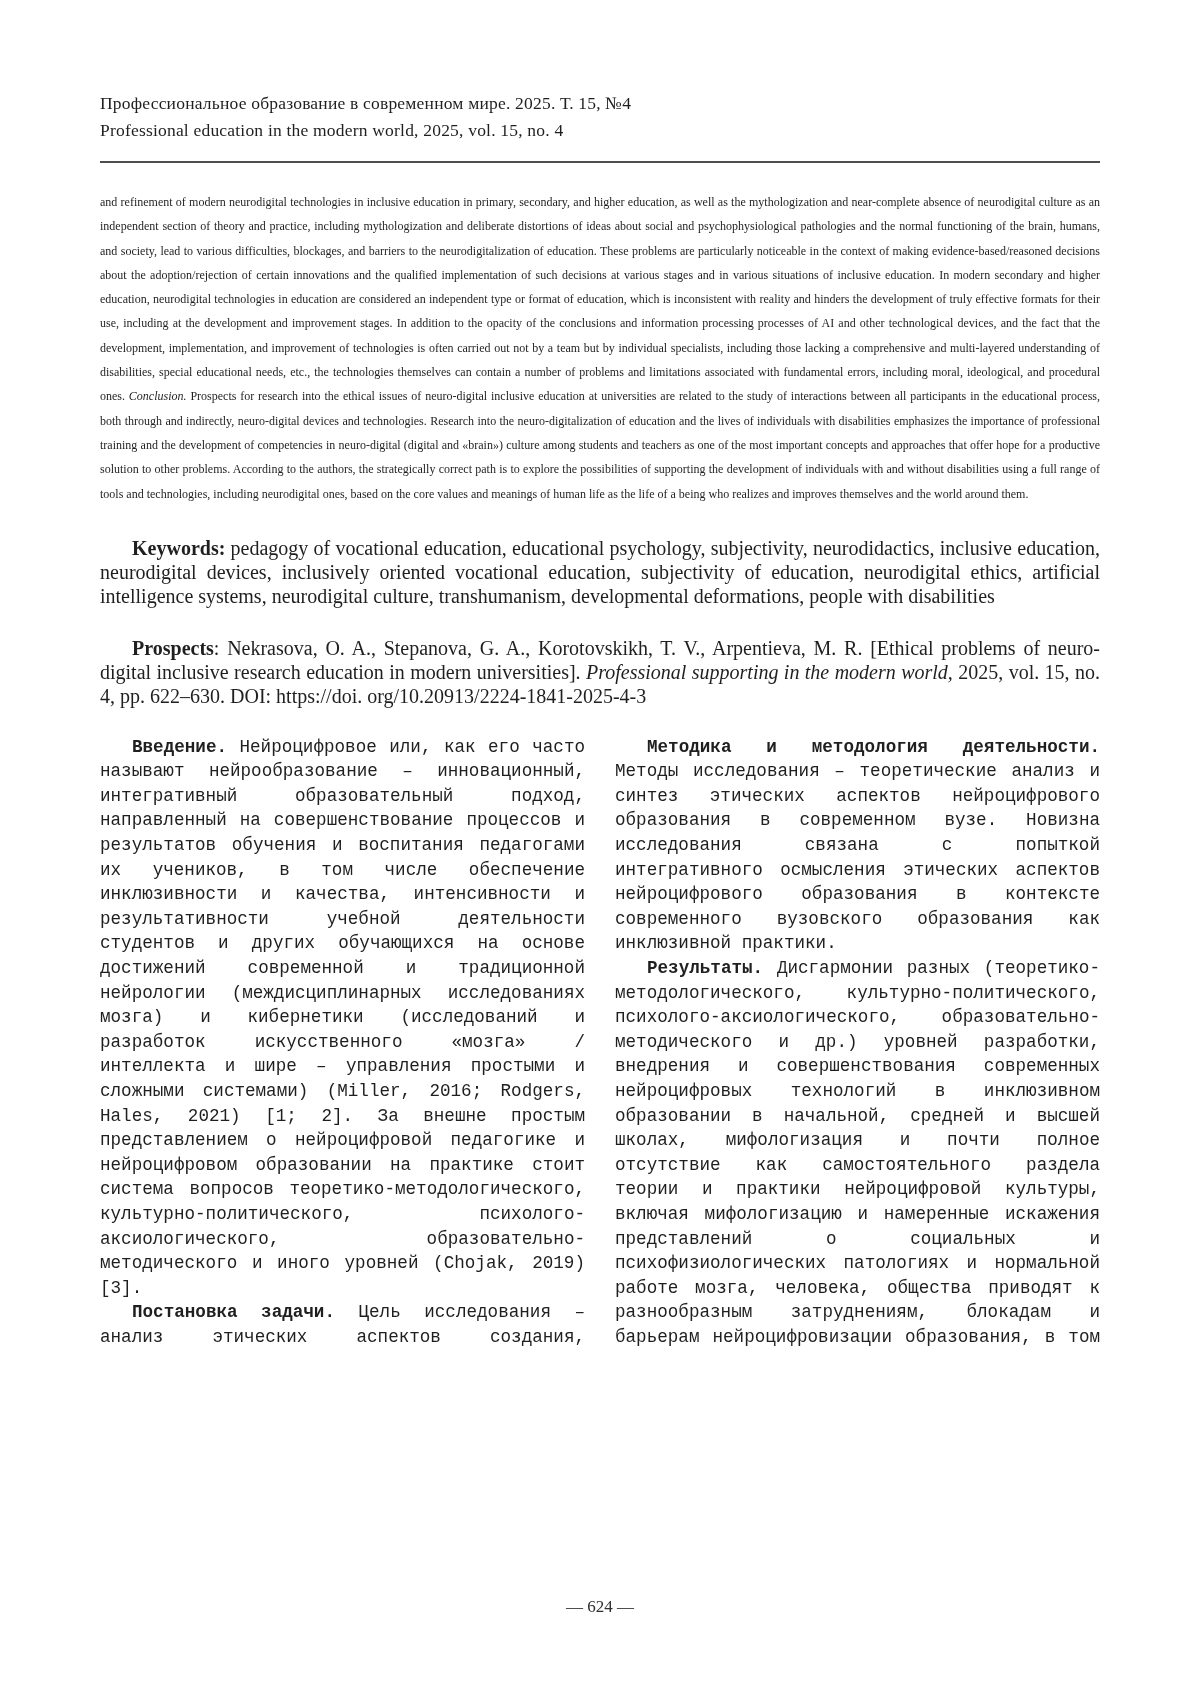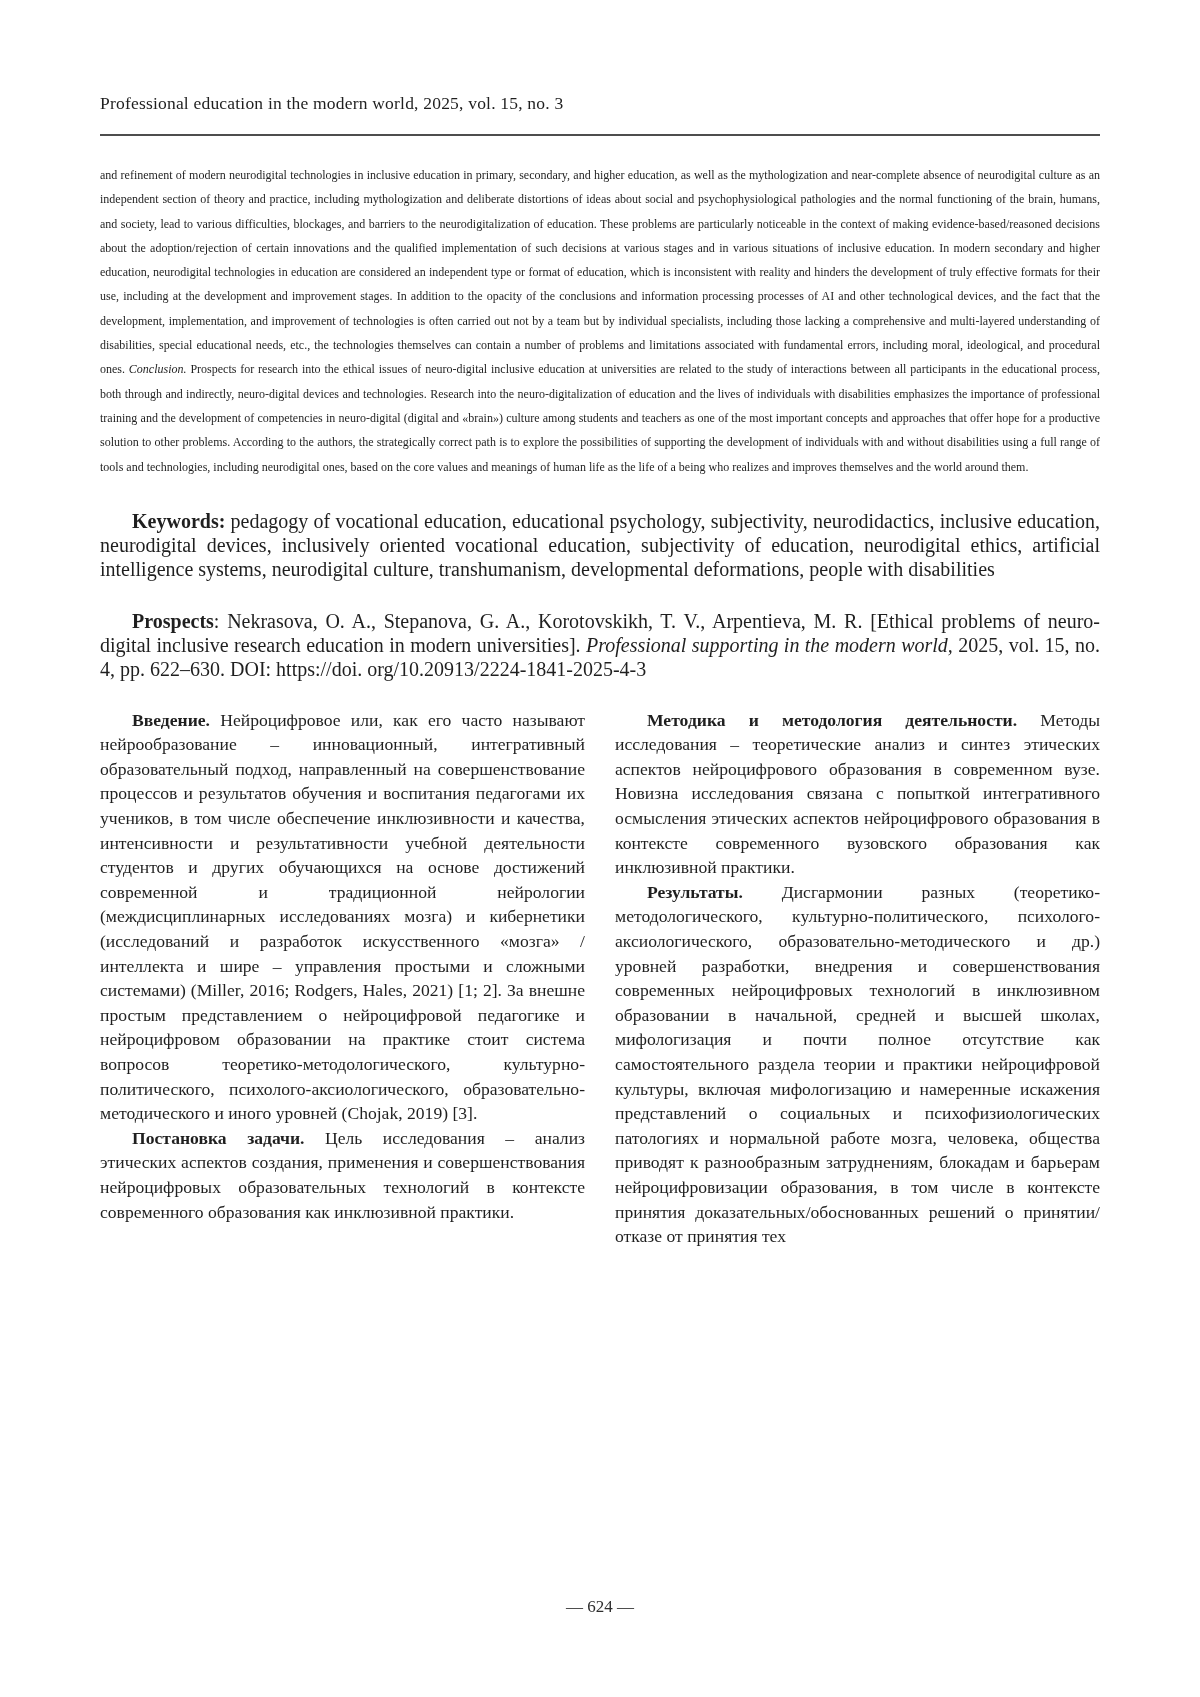--- a/index.html
+++ b/index.html
@@ -23,21 +23,21 @@
   .kwcite {
     font-size:20px; line-height:24.3px;
     text-align:justify;
     text-indent:32px;
   }
   .keywords { margin-top:30px; }
   .citation { margin-top:27px; }
   .columns {
     margin-top:26px;
     display:flex; gap:30px;
-    height:616px; overflow:hidden;
+    height:616px; overflow:hidden;font-family:Liberation Mono, monospace;
   }
   .col {
     flex:1 1 0;
     font-size:17.6px; line-height:24.6px;
     text-align:justify;
     hyphens:auto; -webkit-hyphens:auto;
   }
   .col-p { text-indent:32px; }
   .pagenum {
     position:absolute; left:0; right:0; top:1593px;
@@ -45,21 +45,22 @@
     font-size:17px; color:#2e2e2e;
     background:#ffffff; padding:4px 0 8px;
   }
 </style>
 </head>
 <body>
 
 <div class="page">
 
   <header>
-    <div class="h-line">Professional education in the modern world, 2025, vol. 15, no. 3</div>
+    <div class="h-line">Профессиональное образование в современном мире. 2025. Т. 15, №4</div>
+    <div class="h-line">Professional education in the modern world, 2025, vol. 15, no. 4</div>
     <hr class="rule">
   </header>
 
   <main>
 
     <p class="abstract" lang="en"><span>and refinement of modern neurodigital technologies in inclusive education in primary, secondary, and higher education, as well as the mythologization and near-complete absence of neurodigital culture as an independent section of theory and practice, including mythologization and deliberate distortions of ideas about social and psychophysiological pathologies and the normal functioning of the brain, humans, and society, lead to various difficulties, blockages, and barriers to the neurodigitalization of education. These problems are particularly noticeable in the context of making evidence-based/reasoned decisions about the adoption/rejection of certain innovations and the qualified implementation of such decisions at various stages and in various situations of inclusive education. In modern secondary and higher education, neurodigital technologies in education are considered an independent type or format of education, which is inconsistent with reality and hinders the development of truly effective formats for their use, including at the development and improvement stages. In addition to the opacity of the conclusions and information processing processes of AI and other technological devices, and the fact that the development, implementation, and improvement of technologies is often carried out not by a team but by individual specialists, including those lacking a comprehensive and multi-layered understanding of disabilities, special educational needs, etc., the technologies themselves can contain a number of problems and limitations associated with fundamental errors, including moral, ideological, and procedural ones. </span><i>Conclusion.</i><span> Prospects for research into the ethical issues of neuro-digital inclusive education at universities are related to the study of interactions between all participants in the educational process, both through and indirectly, neuro-digital devices and technologies. Research into the neuro-digitalization of education and the lives of individuals with disabilities emphasizes the importance of professional training and the development of competencies in neuro-digital (digital and «brain») culture among students and teachers as one of the most important concepts and approaches that offer hope for a productive solution to other problems. According to the authors, the strategically correct path is to explore the possibilities of supporting the development of individuals with and without disabilities using a full range of tools and technologies, including neurodigital ones, based on the core values and meanings of human life as the life of a being who realizes and improves themselves and the world around them.</span></p>
 
     <p class="kwcite keywords" lang="en"><b>Keywords:</b><span> pedagogy of vocational education, educational psychology, subjectivity, neurodidactics, inclusive education, neurodigital devices, inclusively oriented vocational education, subjectivity of education, neurodigital ethics, artificial intelligence systems, neurodigital culture, transhumanism, developmental deformations, people with disabilities</span></p>
 
     <p class="kwcite citation" lang="en"><b>Prospects</b><span>: Nekrasova, O. A., Stepanova, G. A., Korotovskikh, T. V., Arpentieva, M. R. [Ethical problems of neuro-digital inclusive research education in modern universities]. </span><i>Professional supporting in the modern world,</i><span> 2025, vol. 15, no. 4, pp. 622–630. DOI: https://doi. org/10.20913/2224-1841-2025-4-3</span></p>

